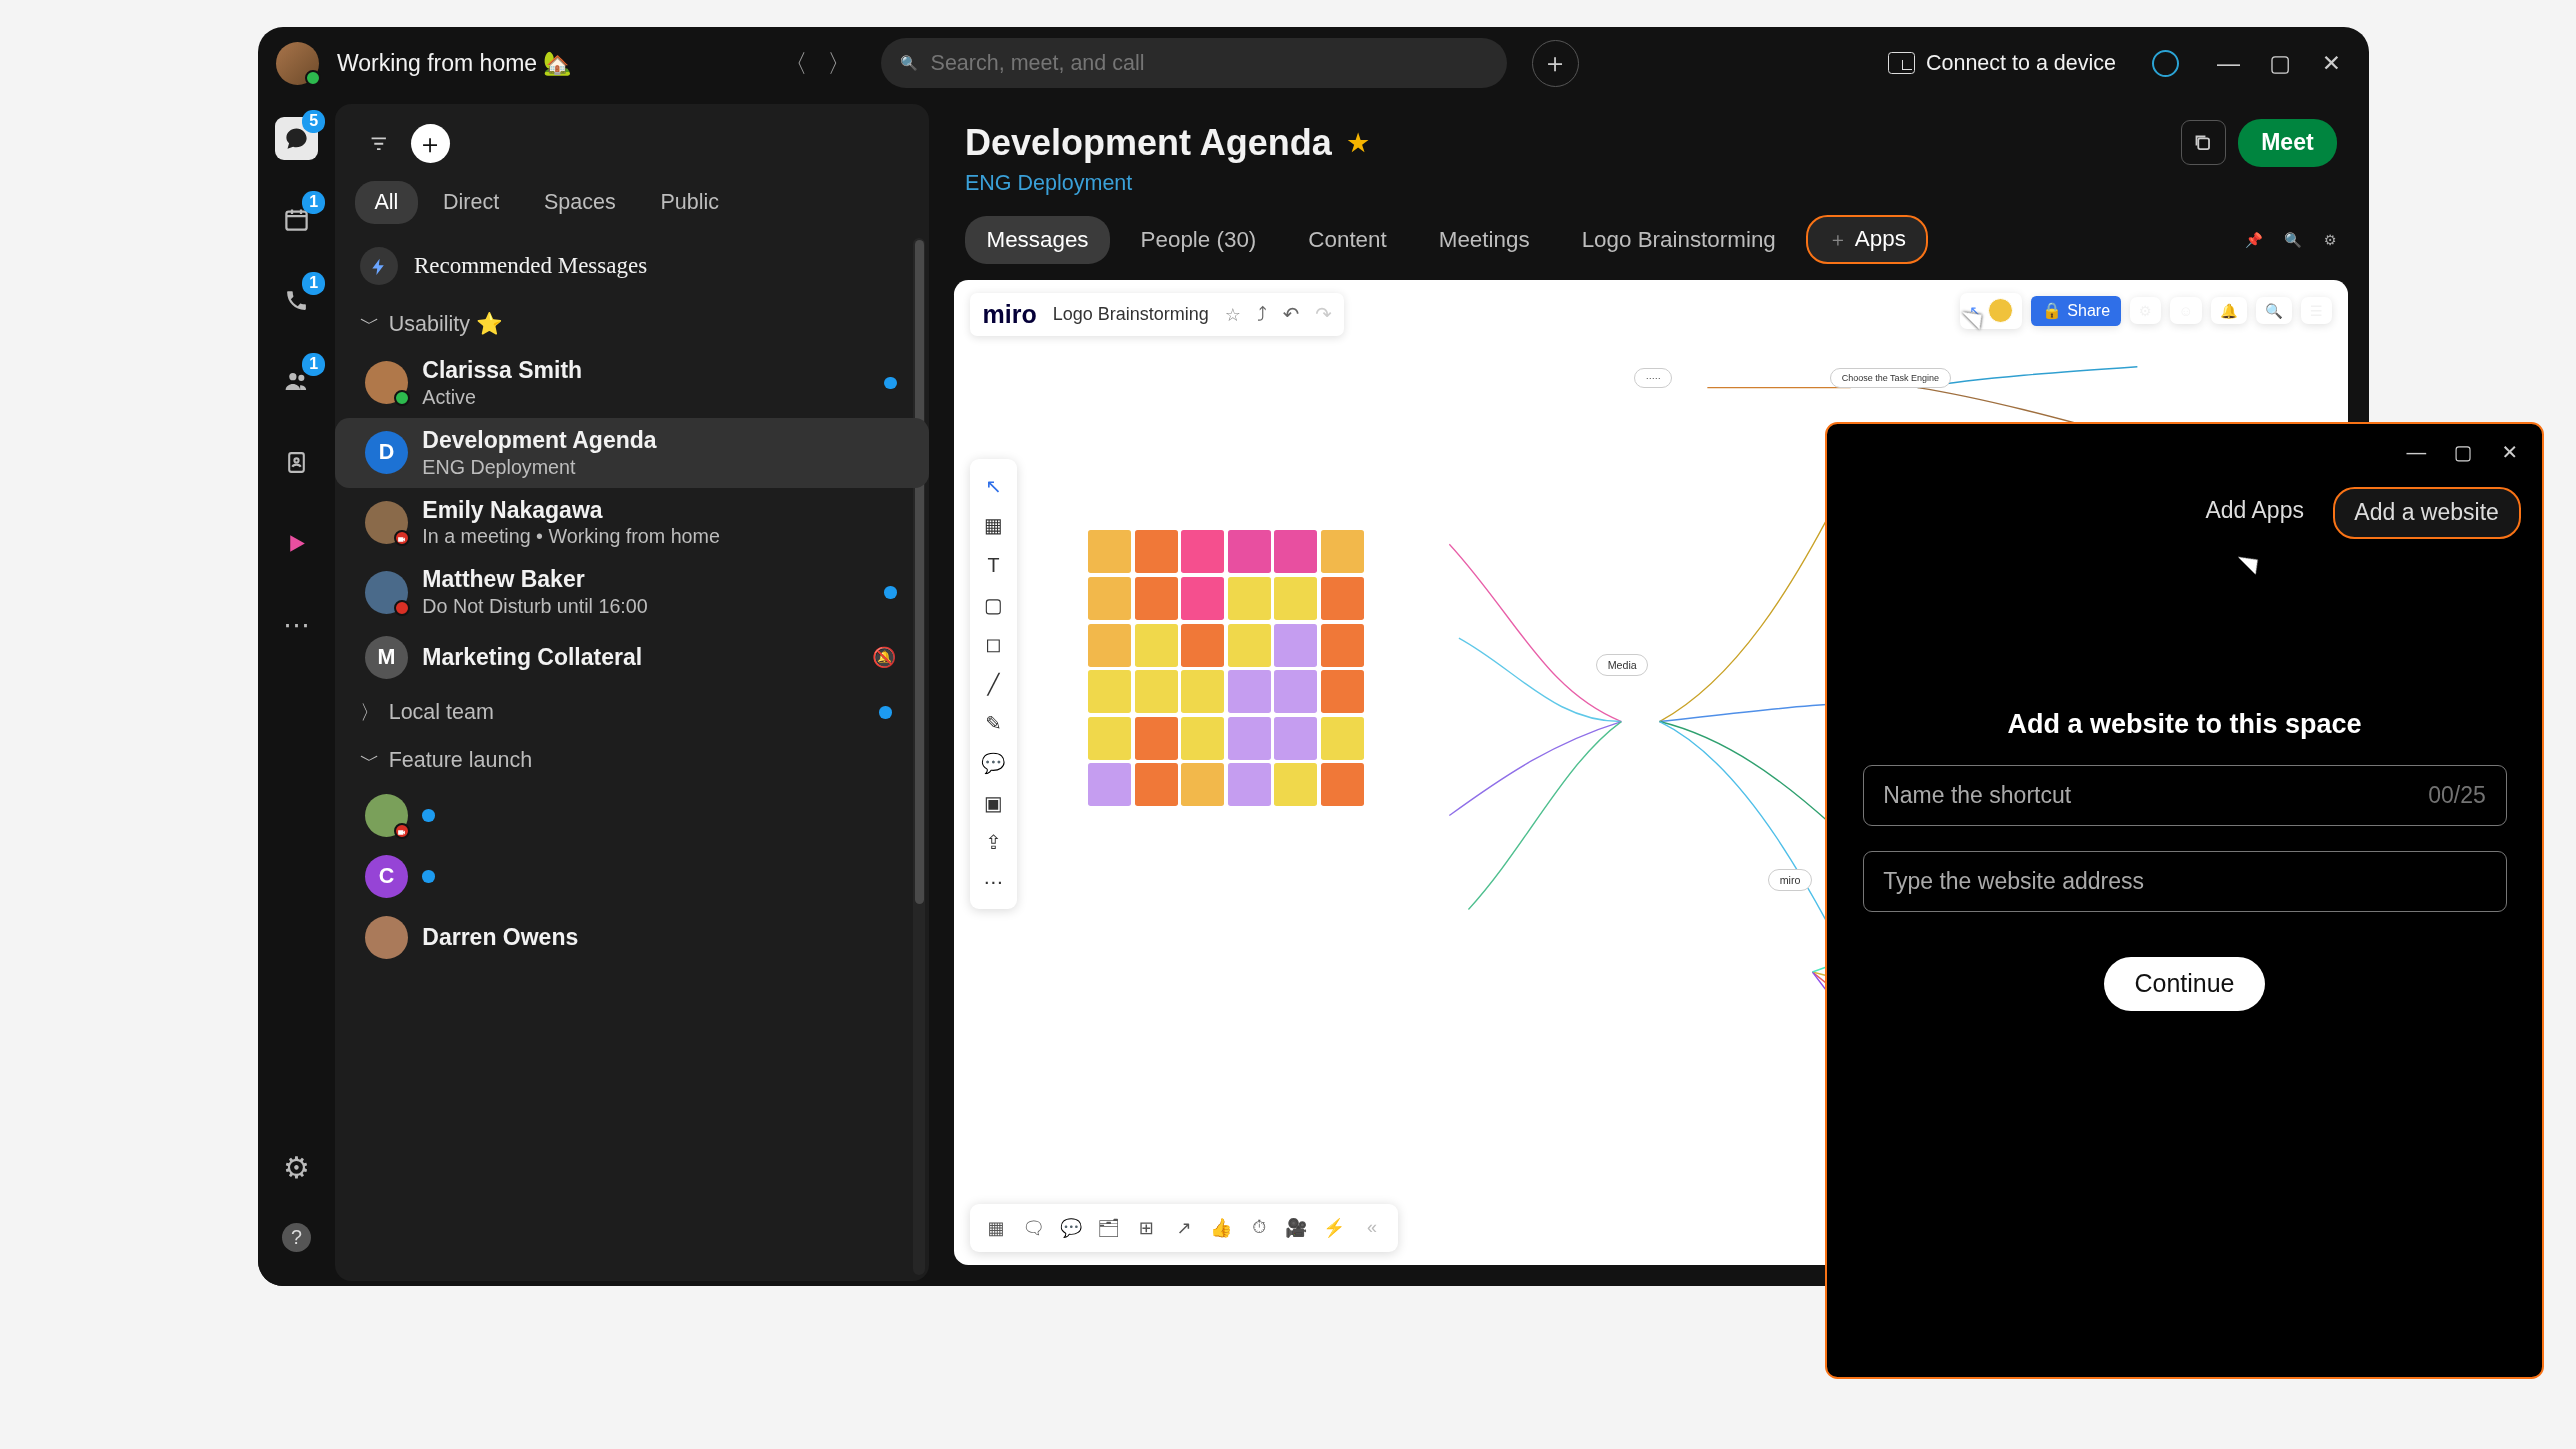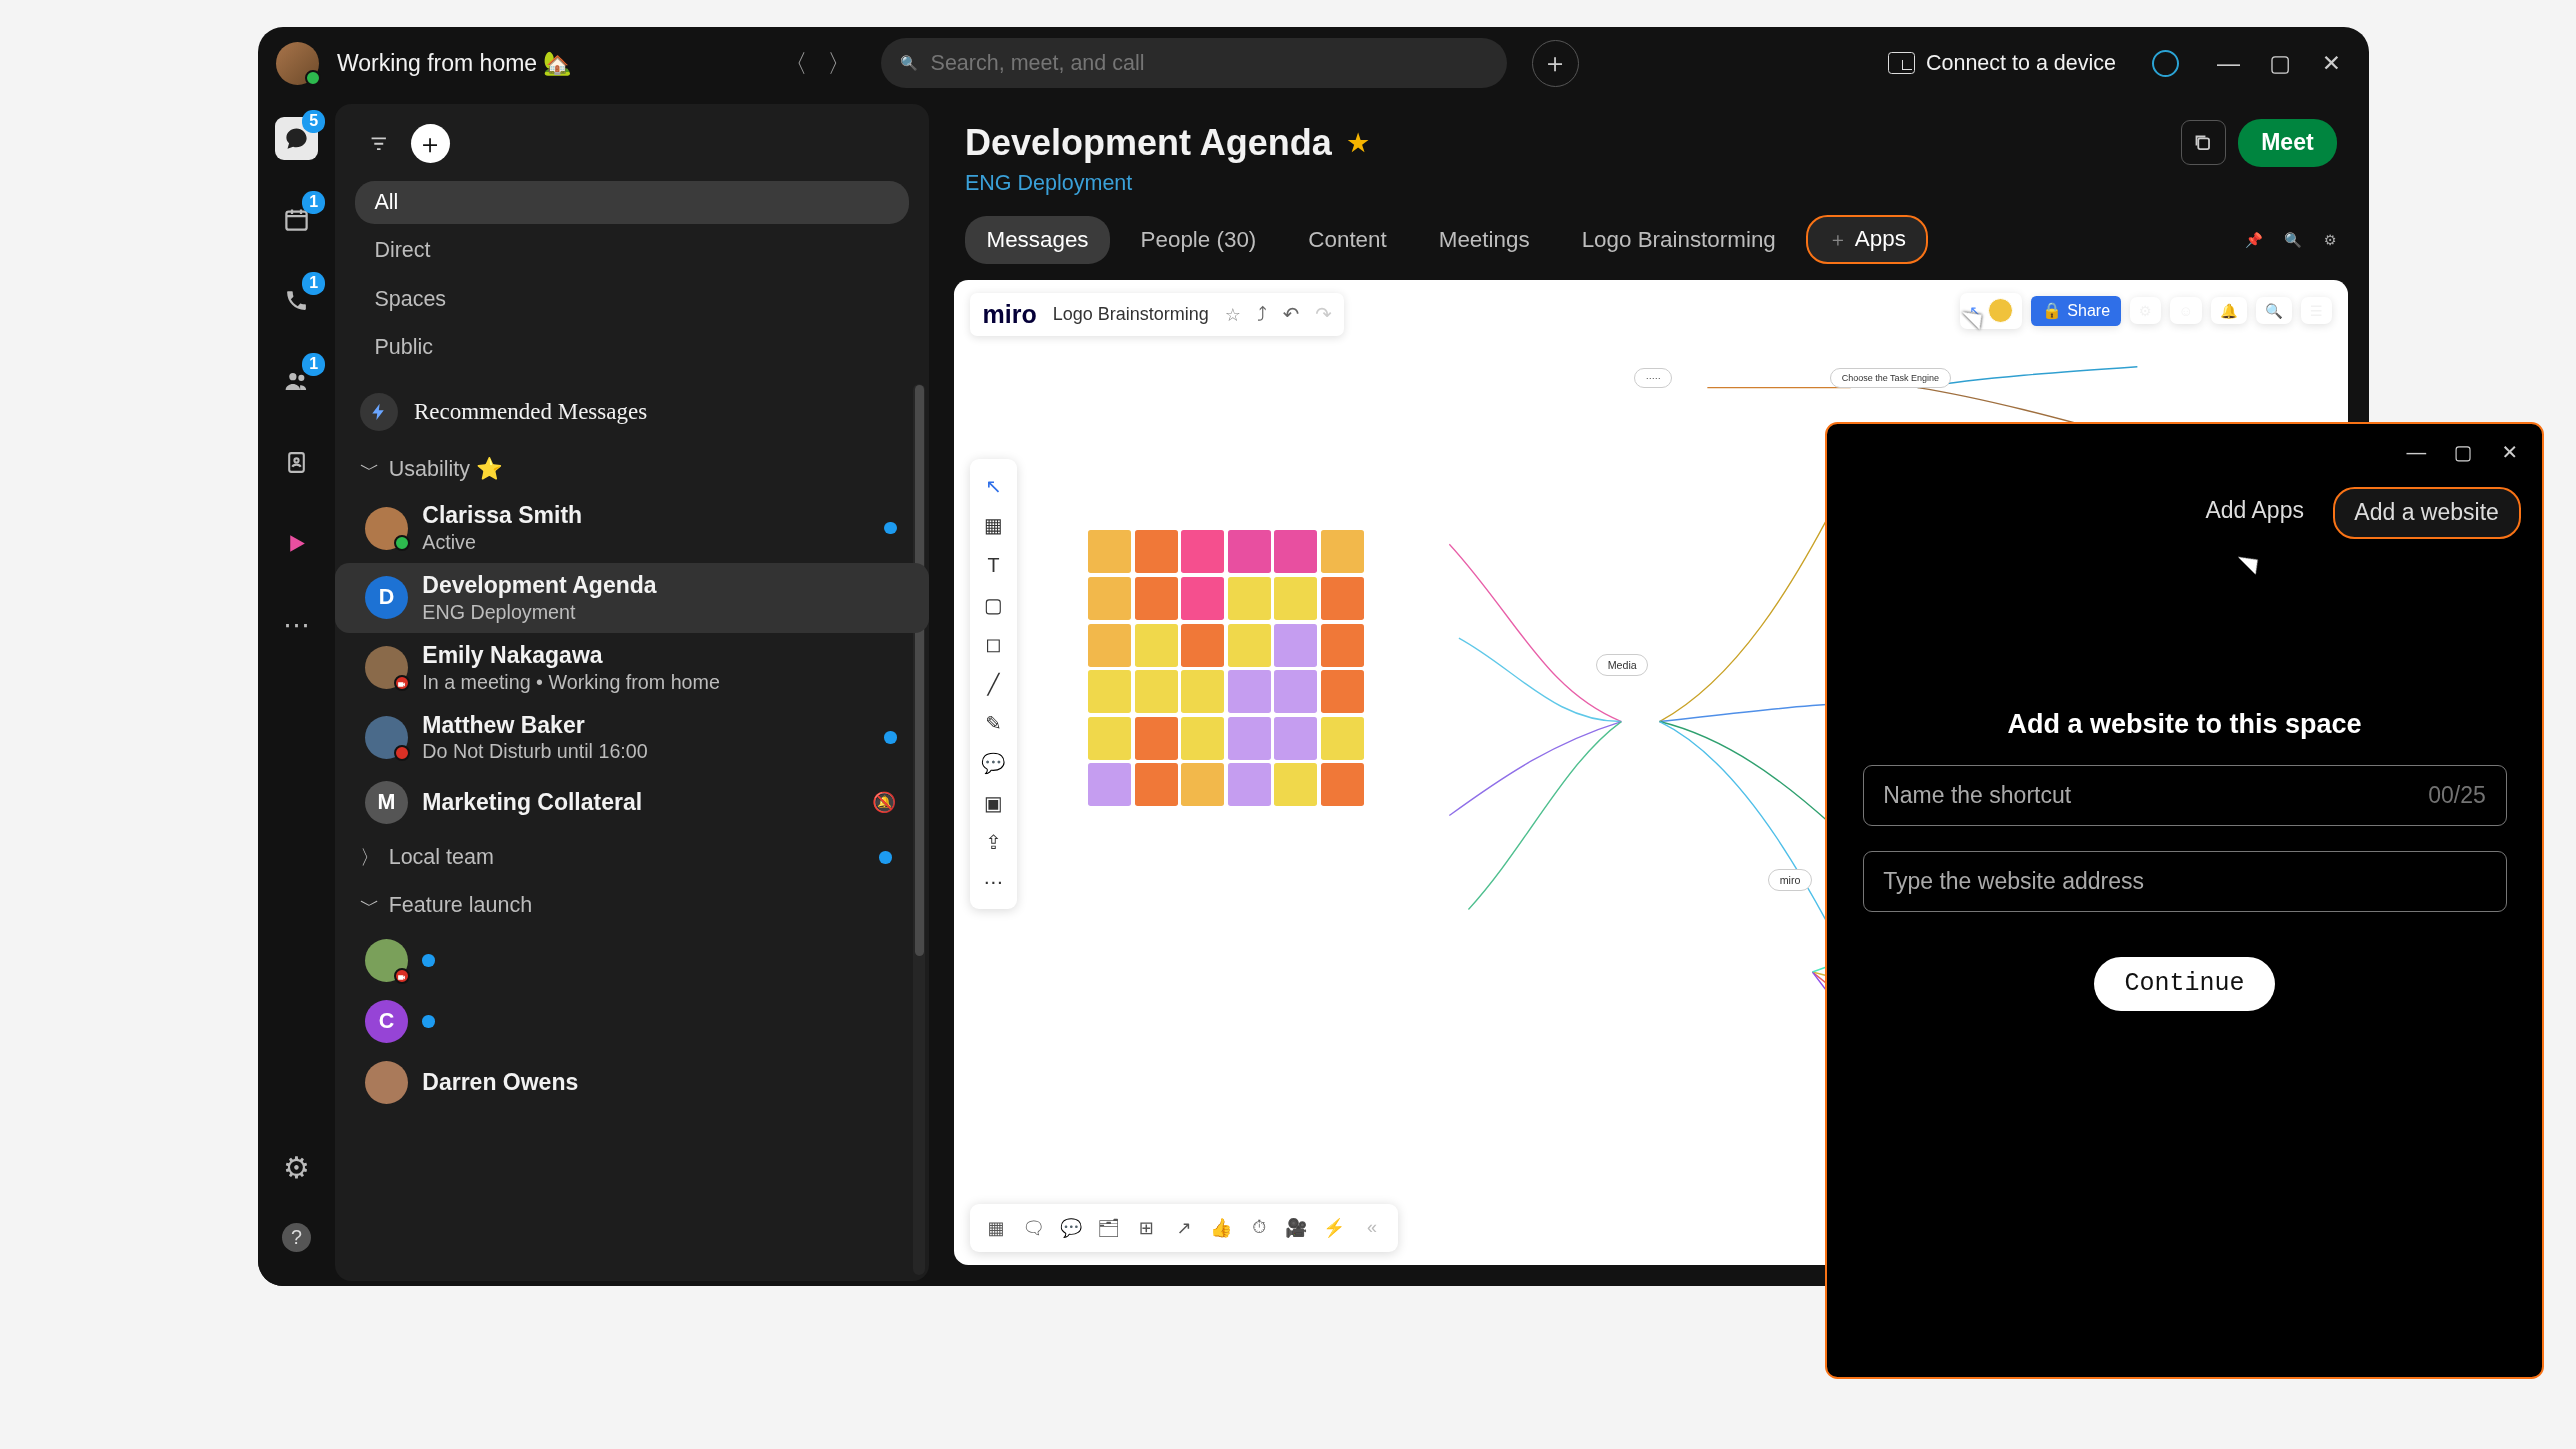--- a/index.html
+++ b/index.html
@@ -54,21 +54,21 @@
   .rail-item.active { background:#e9e9e9; color:#222; }
   .rail-badge { position:absolute; top:-7.2px; right:-7.2px; background:var(--badge-blue); color:#fff; font-size:16px; font-weight:700; border-radius:10.7px; min-width:23px; height:23px; display:flex;align-items:center;justify-content:center; padding:0 3.6px;}
   .rail-bottom { margin-top:auto; display:flex;flex-direction:column;gap:27px; padding-bottom:27px; align-items:center;}
 
   
   .sidebar { width:594px; background:var(--bg-panel); border-radius:16px; margin:5.4px 0 5.4px 0; display:flex; flex-direction:column; overflow:hidden;}
   .sb-header { display:flex; align-items:center; padding:19.7px 25px 9px; gap:12.5px;}
   .sb-title { font-size:30px; font-weight:600; flex:1;}
   .icon-btn { width:38px;height:38px;display:flex;align-items:center;justify-content:center;color:#ccc;cursor:pointer;border-radius:7.2px;font-size:23px;}
   .compose-btn { width:39px;height:39px;border-radius:50%;background:#fff;color:#111;display:flex;align-items:center;justify-content:center;font-size:27px;font-weight:300;cursor:pointer;}
-  .sb-tabs { display:flex; gap:5.4px; padding:9px 19.7px;flex-direction:column;}
+  .sb-tabs { display:flex; gap:5.4px; padding:9px 19.7px;}
   .sb-tab { padding:9px 19.7px; border-radius:19.7px; font-size:21.5px; color:var(--text-dim); cursor:pointer;}
   .sb-tab.active { background:#3b3b3b; color:#fff;}
   .sb-scroll { flex:1; overflow-y:hidden; position:relative;}
   .scrollbar { position:absolute; right:3.6px; top:5.4px; width:12.5px; height:calc(100% - 10.7px); background:#262626; border-radius:7.2px;}
   .scroll-thumb { position:absolute; left:1.8px; width:9px; background:#4a4a4a; border-radius:5.4px;}
   .rec-row { display:flex; align-items:center; gap:16px; padding:14.3px 25px;}
   .bolt { width:38px;height:38px;border-radius:50%;background:#363636;display:flex;align-items:center;justify-content:center;color:#6aa5ff;}
   .section-row { display:flex; align-items:center; gap:9px; padding:10.7px 25px; font-size:21.5px; color:var(--text-dim);}
   .chev { font-size:19.7px;}
   .contact { display:flex; align-items:center; gap:14.3px; padding:9px 19.7px 9px 30px; border-radius:14.3px; position:relative;}
@@ -126,21 +126,21 @@
   .pp-wbtn { width:36px;height:36px;display:flex;align-items:center;justify-content:center;color:#ccc;font-size:19.7px;cursor:pointer;}
   .pp-tabs { display:flex;justify-content:flex-end;gap:9px;padding:5.4px 21.5px 18px;}
   .pp-tab { padding:10.7px 19.7px;border-radius:21.5px;font-size:23px;color:#ddd;cursor:pointer;}
   .pp-tab.active { border:2.7px solid var(--accent-orange);background:#161616;}
   .pp-body { flex:1;display:flex;flex-direction:column;align-items:center;justify-content:flex-start;padding:152px 36px 0;gap:25px;}
   .pp-h { font-size:27px;font-weight:600;}
   .pp-input { width:644px;height:61px;border:1.3px solid #777;border-radius:9px;background:transparent;color:#fff;font-size:23px;padding:0 19.7px;display:flex;align-items:center;justify-content:space-between;}
   .pp-input input { background:transparent;border:none;color:#fff;font-size:23px;flex:1;outline:none;}
   .pp-input input::placeholder { color:#aaa; }
   .pp-counter { color:#737373;font-size:23px;}
-  .pp-continue { background:#fff;color:#111;font-size:25px;font-weight:500;padding:12.5px 30px;border-radius:27px;cursor:pointer;margin-top:19.7px;font-family:Liberation Mono, monospace;}
+  .pp-continue { background:#fff;color:#111;font-size:25px;font-weight:500;padding:12.5px 30px;border-radius:27px;cursor:pointer;margin-top:19.7px;}
 
   .cursor { position:absolute;width:18px;height:25px;z-index:60;}
   .cursor::before{content:"";position:absolute;left:0;top:0;border-left:12.5px solid #fff;border-bottom:9px solid transparent;border-top:16px solid transparent;transform:rotate(-45deg);filter:drop-shadow(0 0 1.8px #000);}
 </style>
 </head>
 <body>
 
 <div class="root">
 
   <div class="topbar">

